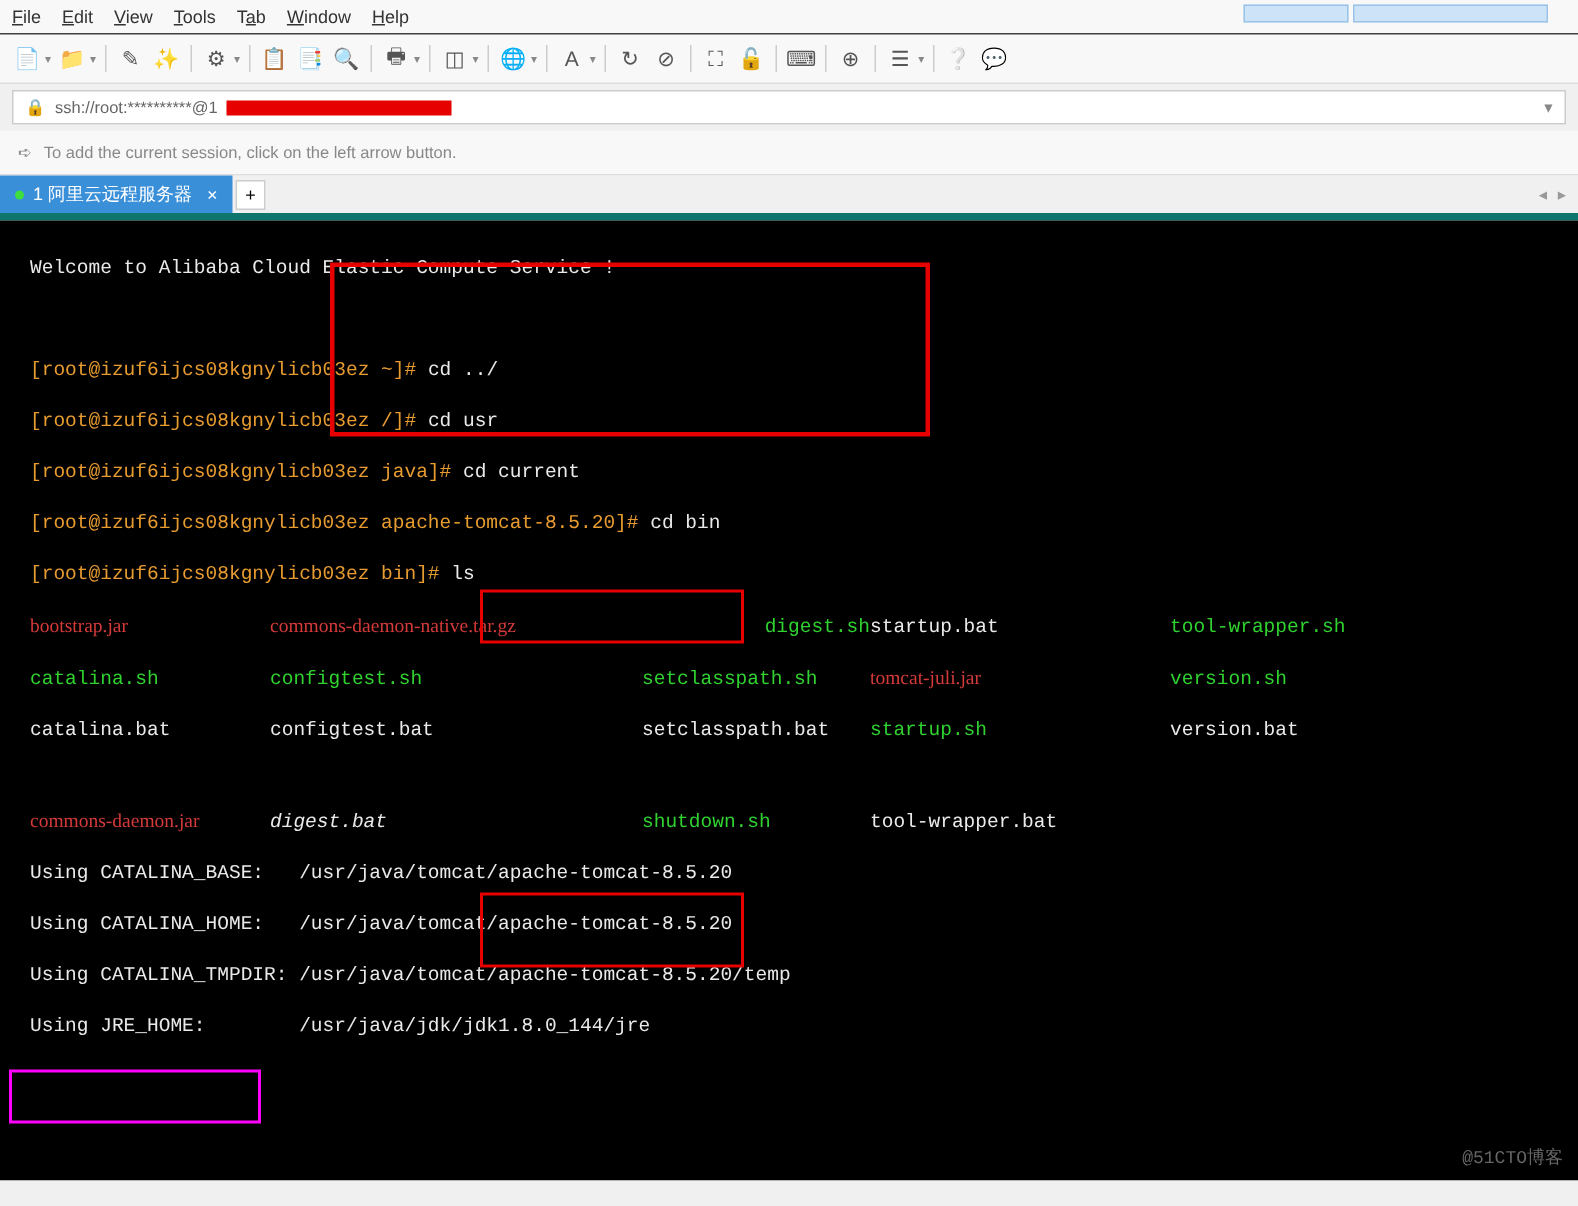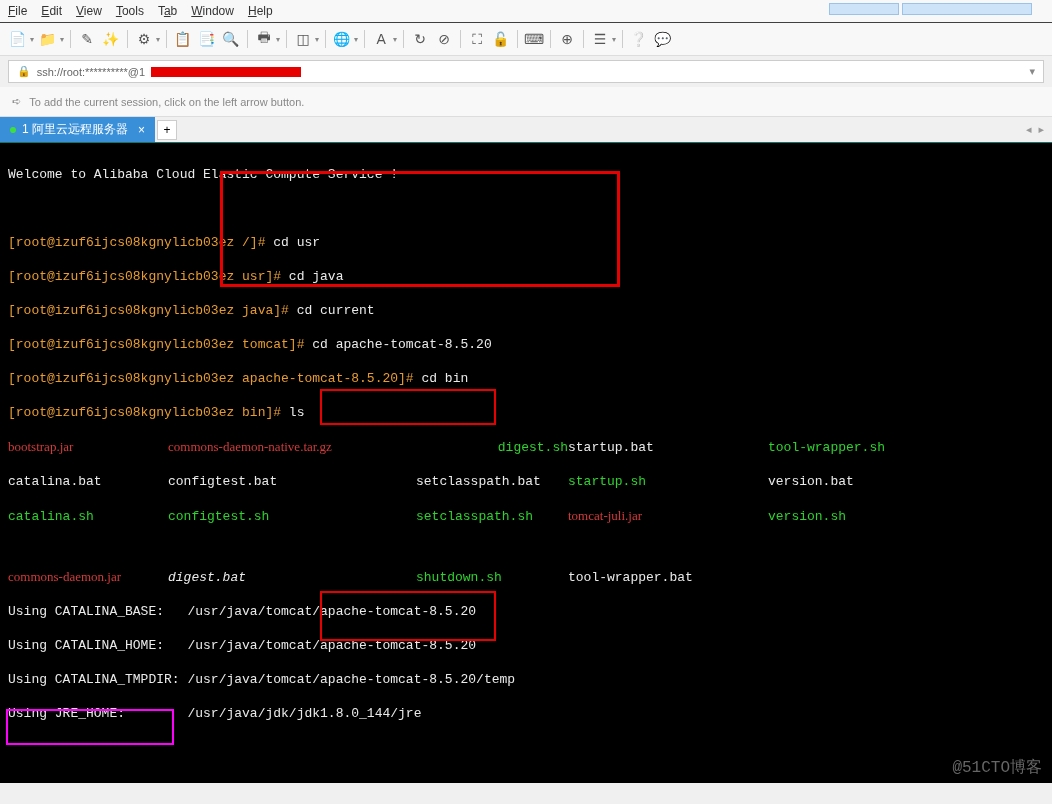--- a/index.html
+++ b/index.html
@@ -9,36 +9,36 @@
 .menubar span u { text-decoration: underline; }
 .toolbar { background: #f8f8f8; border-bottom: 1px solid #ddd; padding: 6px 8px; display: flex; align-items: center; gap: 4px; }
 .tb-icon { width: 20px; height: 20px; display: inline-flex; align-items: center; justify-content: center; color: #555; font-size: 14px; cursor: pointer; border-radius: 2px; }
 .tb-sep { width: 1px; height: 18px; background: #ccc; margin: 0 2px; }
 .tb-drop { font-size: 8px; color: #888; margin-left: -2px; }
 .addressbar { background: #fff; border: 1px solid #ccc; margin: 4px 8px; padding: 4px 8px; display: flex; align-items: center; gap: 6px; font-size: 11px; color: #666; }
 .addressbar .lock { font-size: 11px; }
 .addressbar input { border: none; flex: 1; font-size: 11px; outline: none; }
 .redact { background: #e60000; color: #e60000; display: inline-block; height: 10px; }
 .hintbar { background: #f8f8f8; border-bottom: 1px solid #ddd; padding: 8px 12px; color: #888; font-size: 11px; display: flex; align-items:center; gap:8px;}
-.tabstrip { background: #f0f0f0; display: flex; align-items: center; border-bottom: 1px solid #0f766e; position:relative;}
+.tabstrip { background: #f0f0f0; display: flex; align-items: center; border-bottom: 5px solid #0f766e; position:relative;}
 .tab { background: #3a8fd9; color: #fff; padding: 4px 10px; display: flex; align-items: center; gap: 6px; font-size: 12px; }
 .tab .dot { width: 6px; height: 6px; border-radius: 50%; background: #3fde3f; }
 .tab .close { color: #fff; font-size: 12px; cursor: pointer; margin-left:4px;}
 .addtab { background: #fff; border: 1px solid #ccc; width: 20px; height: 20px; display: flex; align-items: center; justify-content: center; margin-left: 2px; cursor: pointer; }
 .tabnav { position:absolute; right:6px; color:#999; font-size:11px; letter-spacing:2px;}
-.terminal { background: #000; color: #eaeaea; font-family: Consolas, "Courier New", monospace; font-size: 13px; line-height: 17px; padding: 6px 8px; white-space: pre; position: relative; height: 640px; overflow:hidden;}
+.terminal { background: #000; color: #eaeaea; font-family: Consolas, "Courier New", monospace; font-size: 13px; line-height: 17px; padding: 6px 20px; white-space: pre; position: relative; height: 640px; overflow:hidden;}
 .prompt { color: #e89c30; }
 .green { color: #2fd22f; }
 .darkred { color: #d43a3a; font-family: Liberation Serif, serif; }
 .term-line { white-space: pre; }
 .redbox1 { position:absolute; border:3px solid #e60000; left:220px; top:28px; width:400px; height:116px; pointer-events:none;}
 .redbox2 { position:absolute; border:2px solid #e60000; left:320px; top:246px; width:176px; height:36px; pointer-events:none;}
 .redbox3 { position:absolute; border:2px solid #e60000; left:320px; top:448px; width:176px; height:50px; pointer-events:none;}
 .magbox { position:absolute; border:2px solid #ff00ff; left:6px; top:566px; width:168px; height:36px; pointer-events:none;}
-.watermark { position:absolute; right:10px; bottom:6px; color:#666; font-size:16px;}
+.watermark { position:absolute; right:10px; bottom:6px; color:#666; font-size:12px;}
 .topright-redacted { position:absolute; right:20px; top:3px;}
 .cedact{ background:#cde3f7; border:1px solid #9ac3e7; display:inline-block; height:12px;}
 </style>
 </head>
 <body>
 
 <div class="menubar" style="position:relative;">
   <span><u>F</u>ile</span>
   <span><u>E</u>dit</span>
   <span><u>V</u>iew</span>
@@ -113,29 +113,28 @@
     <span>1 阿里云远程服务器</span>
     <span class="close">×</span>
   </div>
   <div class="addtab">+</div>
   <span class="tabnav">◂ ▸</span>
 </div>
 
 <div class="terminal">
 <div class="term-line">Welcome to Alibaba Cloud Elastic Compute Service !</div>
 <div class="term-line">&nbsp;</div>
+<div class="term-line"><span class="prompt">[root@izuf6ijcs08kgnylicb03ez ~]# </span><span>cd ../</span></div>
 <div class="term-line"><span class="prompt">[root@izuf6ijcs08kgnylicb03ez /]# </span><span>cd usr</span></div>
-<div class="term-line"><span class="prompt">[root@izuf6ijcs08kgnylicb03ez usr]# </span><span>cd java</span></div>
 <div class="term-line"><span class="prompt">[root@izuf6ijcs08kgnylicb03ez java]# </span><span>cd current</span></div>
-<div class="term-line"><span class="prompt">[root@izuf6ijcs08kgnylicb03ez tomcat]# </span><span>cd apache-tomcat-8.5.20</span></div>
 <div class="term-line"><span class="prompt">[root@izuf6ijcs08kgnylicb03ez apache-tomcat-8.5.20]# </span><span>cd bin</span></div>
 <div class="term-line"><span class="prompt">[root@izuf6ijcs08kgnylicb03ez bin]# </span><span>ls</span></div>
 <div class="term-line"><span class="darkred" style="display:inline-block;width:160px;">bootstrap.jar</span><span class="darkred" style="display:inline-block;width:248px;">commons-daemon-native.tar.gz</span><span class="green" style="display:inline-block;width:152px;text-align:right;">digest.sh</span><span style="display:inline-block;width:200px;">startup.bat</span><span class="green">tool-wrapper.sh</span></div>
+<div class="term-line"><span class="green" style="display:inline-block;width:160px;">catalina.sh</span><span class="green" style="display:inline-block;width:248px;">configtest.sh</span><span class="green" style="display:inline-block;width:152px;">setclasspath.sh</span><span class="darkred" style="display:inline-block;width:200px;">tomcat-juli.jar</span><span class="green">version.sh</span></div>
 <div class="term-line"><span style="display:inline-block;width:160px;">catalina.bat</span><span style="display:inline-block;width:248px;">configtest.bat</span><span style="display:inline-block;width:152px;">setclasspath.bat</span><span class="green" style="display:inline-block;width:200px;">startup.sh</span><span>version.bat</span></div>
-<div class="term-line"><span class="green" style="display:inline-block;width:160px;">catalina.sh</span><span class="green" style="display:inline-block;width:248px;">configtest.sh</span><span class="green" style="display:inline-block;width:152px;">setclasspath.sh</span><span class="darkred" style="display:inline-block;width:200px;">tomcat-juli.jar</span><span class="green">version.sh</span></div>
 <div class="term-line"><span class="darkred" style="display:inline-block;width:160px;">commons-daemon.jar</span><span style="display:inline-block;width:248px;font-style:italic;">digest.bat</span><span class="green" style="display:inline-block;width:152px;">shutdown.sh</span><span style="display:inline-block;width:200px;margin-top:27px;">tool-wrapper.bat</span></div>
 <div class="term-line">Using CATALINA_BASE:   /usr/java/tomcat/apache-tomcat-8.5.20</div>
 <div class="term-line">Using CATALINA_HOME:   /usr/java/tomcat/apache-tomcat-8.5.20</div>
 <div class="term-line">Using CATALINA_TMPDIR: /usr/java/tomcat/apache-tomcat-8.5.20/temp</div>
 <div class="term-line">Using JRE_HOME:        /usr/java/jdk/jdk1.8.0_144/jre</div>
 
 
 
 
 

